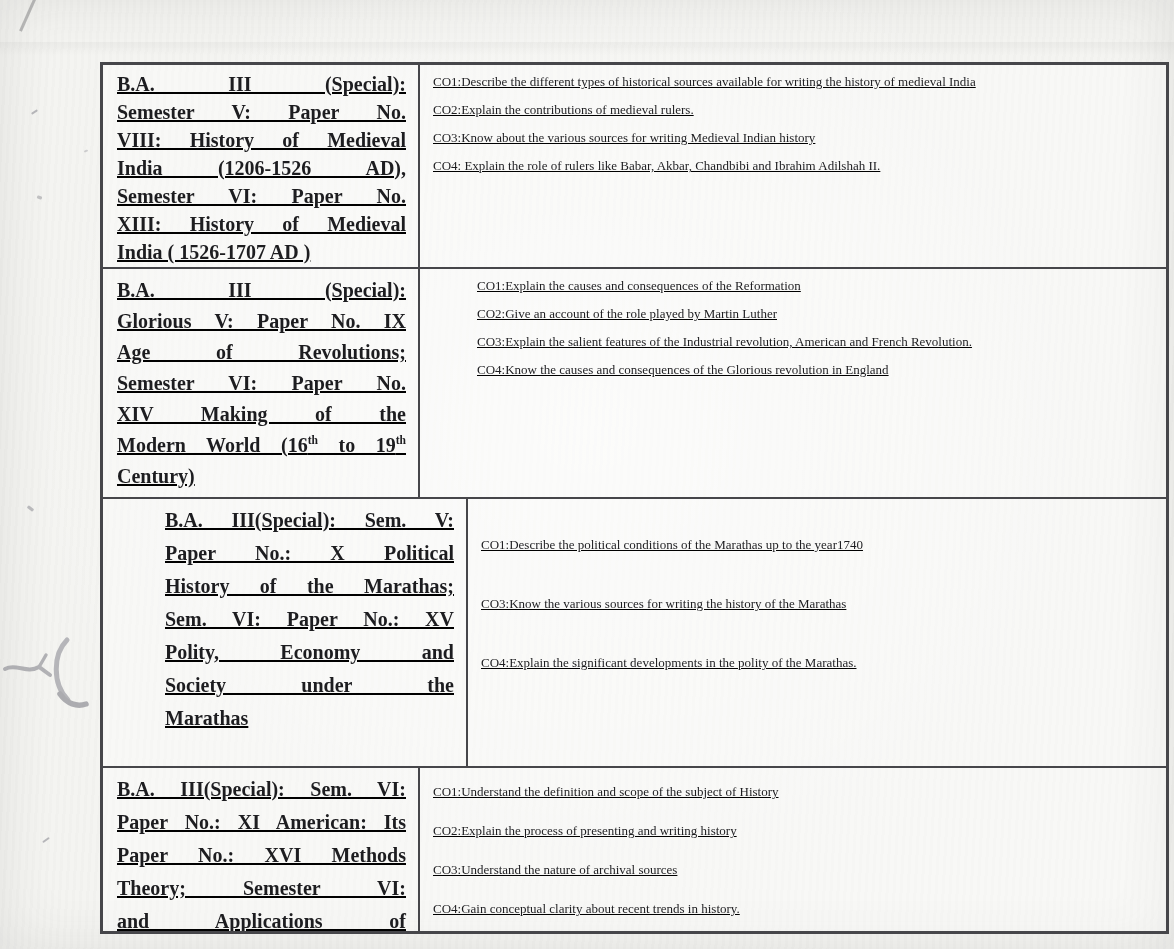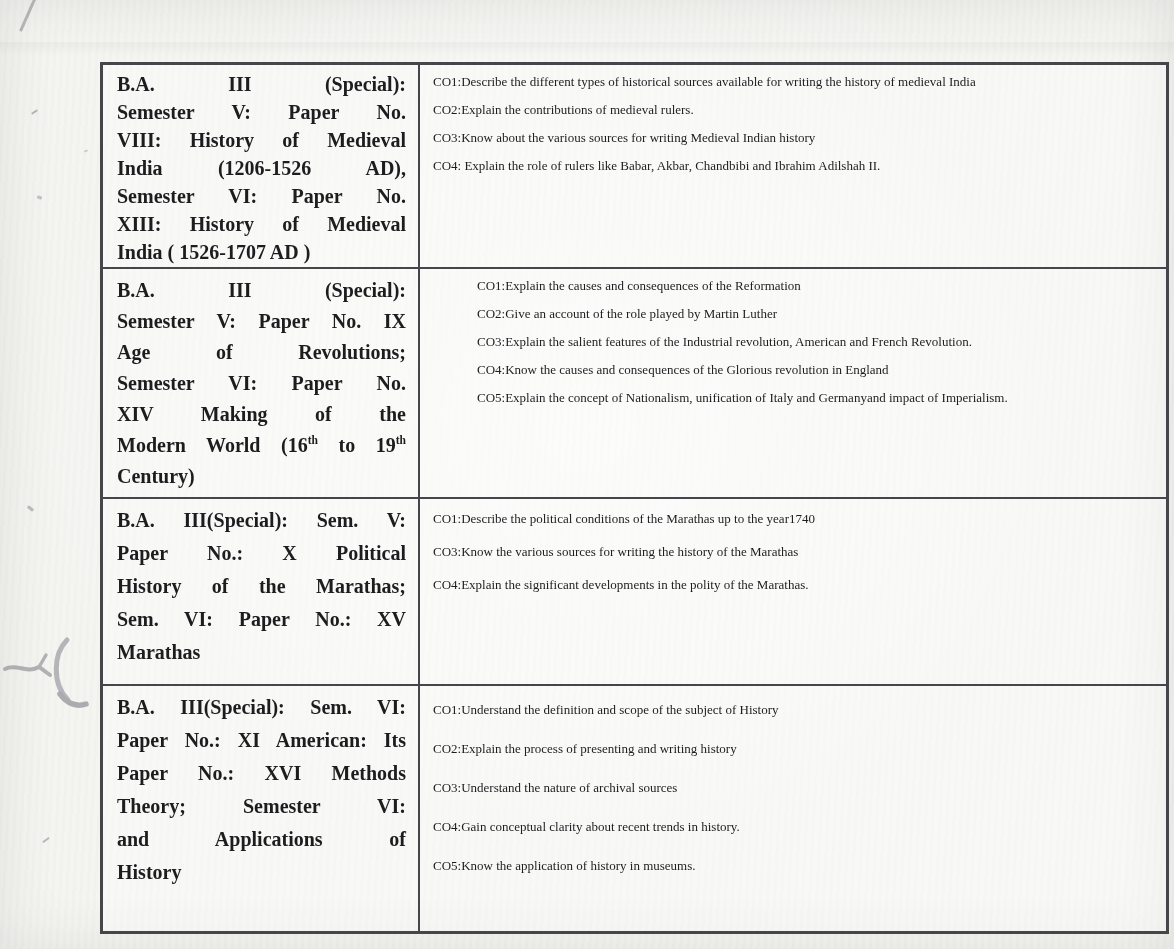--- a/index.html
+++ b/index.html
@@ -33,25 +33,25 @@
     transform: rotate(24deg);
   }
   
   .co-table {
     position: absolute; left: 100px; top: 62px;
     width: 1069px; height: 872px;
     border: 3px solid var(--border);
     display: flex; flex-direction: column;
     background: rgba(255,255,255,0.35);
   }
-  .t-row { display: flex; border-bottom: 2px solid var(--border); overflow: hidden; }
+  .t-row { display: flex; border-bottom: 2px solid var(--border); overflow: hidden; text-decoration: underline; }
   .t-row:last-child { border-bottom: none; }
   .row-0 { height: 204px; }
   .row-1 { height: 230px; }
-  .row-2 { height: 187px; }
+  .row-2 { height: 269px; padding-left: 48px; }
   .row-3 { flex: 1; justify-content: space-between; }
   .course-cell {
     width: 317px; flex: 0 0 317px;
     border-right: 2px solid var(--border);
     padding: 5px 12px 0 14px;
     overflow: hidden;
   }
   .outcomes-cell {
     flex: 1;
     padding: 3px 16px 0 13px;
@@ -77,21 +77,21 @@
   }
   .outcome-line {
     margin: 0;
     color: var(--ink);
     font-size: 13px;
     text-align: justify;
     text-align-last: left;
   }
   .row-0 .outcome-line { line-height: 28px; }
   .row-1 .outcome-line { line-height: 28px; margin-left: 44px; }
-  .row-2 .outcome-line { line-height: 33px; }
+  .row-2 .outcome-line { line-height: 33px; margin-top: 26px; }
   .row-3 .outcome-line { line-height: 36px; padding-top: 3px; }
   
   .pencil-mark { position: absolute; left: 0px; top: 622px; opacity: 0.55; }
   .speck {
     position: absolute; background: #84848c; border-radius: 1px; opacity: 0.55;
   }
   .speck.s1 { left: 31px; top: 111px; width: 7px; height: 2px; transform: rotate(-32deg); }
   .speck.s2 { left: 37px; top: 196px; width: 5px; height: 3px; transform: rotate(20deg); opacity: 0.45; }
   .speck.s3 { left: 27px; top: 507px; width: 7px; height: 3px; transform: rotate(38deg); opacity: 0.5; }
   .speck.s4 { left: 42px; top: 839px; width: 8px; height: 2px; transform: rotate(-35deg); }
@@ -133,42 +133,43 @@
           <p class="outcome-line">CO1:Describe the different types of historical sources available for writing the history of medieval India</p>
           <p class="outcome-line">CO2:Explain the contributions of medieval rulers.</p>
           <p class="outcome-line">CO3:Know about the various sources for writing Medieval Indian history</p>
           <p class="outcome-line">CO4: Explain the role of rulers like Babar, Akbar, Chandbibi and Ibrahim Adilshah II.</p>
         </div>
     </div>
 
     <div class="t-row row-1">
       <div class="course-cell">
           <div class="course-line">B.A. III (Special):</div>
-          <div class="course-line">Semester V: Paper No. IX</div>
+          <div class="course-line">Glorious V: Paper No. IX</div>
           <div class="course-line">Age of Revolutions;</div>
           <div class="course-line">Semester VI: Paper No.</div>
           <div class="course-line">XIV Making of the</div>
           <div class="course-line"><span>Modern World (16</span><sup>th</sup><span> to 19</span><sup>th</sup></div>
           <div class="course-line last">Century)</div>
         </div>
       <div class="outcomes-cell">
           <p class="outcome-line">CO1:Explain the causes and consequences of the Reformation</p>
           <p class="outcome-line">CO2:Give an account of the role played by Martin Luther</p>
           <p class="outcome-line">CO3:Explain the salient features of the Industrial revolution, American and French Revolution.</p>
           <p class="outcome-line">CO4:Know the causes and consequences of the Glorious revolution in England</p>
-          <p class="outcome-line">CO5:Explain the concept of Nationalism, unification of Italy and Germanyand impact of Imperialism.</p>
         </div>
     </div>
 
     <div class="t-row row-2">
       <div class="course-cell">
           <div class="course-line">B.A. III(Special): Sem. V:</div>
           <div class="course-line">Paper No.: X Political</div>
           <div class="course-line">History of the Marathas;</div>
           <div class="course-line">Sem. VI: Paper No.: XV</div>
+          <div class="course-line">Polity, Economy and</div>
+          <div class="course-line">Society under the</div>
           <div class="course-line last">Marathas</div>
         </div>
       <div class="outcomes-cell">
           <p class="outcome-line">CO1:Describe the political conditions of the Marathas up to the year1740</p>
           <p class="outcome-line">CO3:Know the various sources for writing the history of the Marathas</p>
           <p class="outcome-line">CO4:Explain the significant developments in the polity of the Marathas.</p>
         </div>
     </div>
 
     <div class="t-row row-3">

